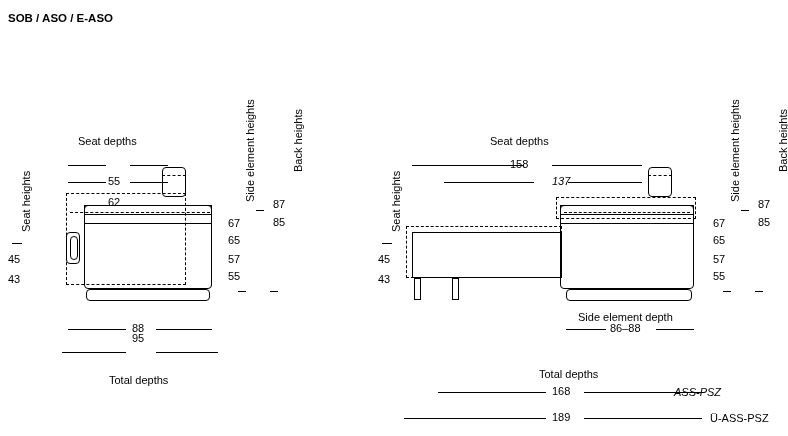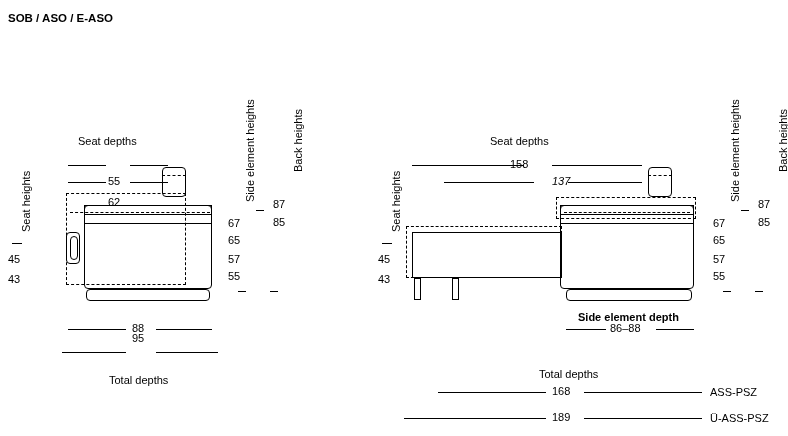--- a/index.html
+++ b/index.html
@@ -166,30 +166,30 @@
   <div class="t" style="left:713px; top:217px;">67</div>
   <div class="t" style="left:713px; top:234px;">65</div>
   <div class="t" style="left:713px; top:253px;">57</div>
   <div class="t" style="left:713px; top:270px;">55</div>
   <div class="line hl" style="left:723px; top:291px; width:8px;"></div>
 
   <div class="t" style="left:758px; top:198px;">87</div>
   <div class="t" style="left:758px; top:216px;">85</div>
   <div class="line hl" style="left:755px; top:291px; width:8px;"></div>
 
-  <div class="t" style="left:578px; top:311px;font-weight:bold;">Side element depth</div>
+  <div class="t" style="left:578px; top:311px;">Side element depth</div>
   <div class="line hl" style="left:566px; top:329px; width:40px;"></div>
   <div class="t" style="left:610px; top:322px;">86–88</div>
   <div class="line hl" style="left:656px; top:329px; width:38px;"></div>
 
   <div class="t" style="left:539px; top:368px;">Total depths</div>
 
   <div class="line hl" style="left:438px; top:392px; width:108px;"></div>
   <div class="t" style="left:552px; top:385px;">168</div>
   <div class="line hl" style="left:584px; top:392px; width:118px;"></div>
-  <div class="t" style="left:710px; top:386px;">ASS-PSZ</div>
+  <div class="t" style="left:674px; top:386px;font-style:italic;">ASS-PSZ</div>
 
   <div class="line hl" style="left:404px; top:418px; width:142px;"></div>
   <div class="t" style="left:552px; top:411px;">189</div>
   <div class="line hl" style="left:584px; top:418px; width:118px;"></div>
   <div class="t" style="left:710px; top:412px;">Ü-ASS-PSZ</div>
 
 </div>
 
 </body></html>

